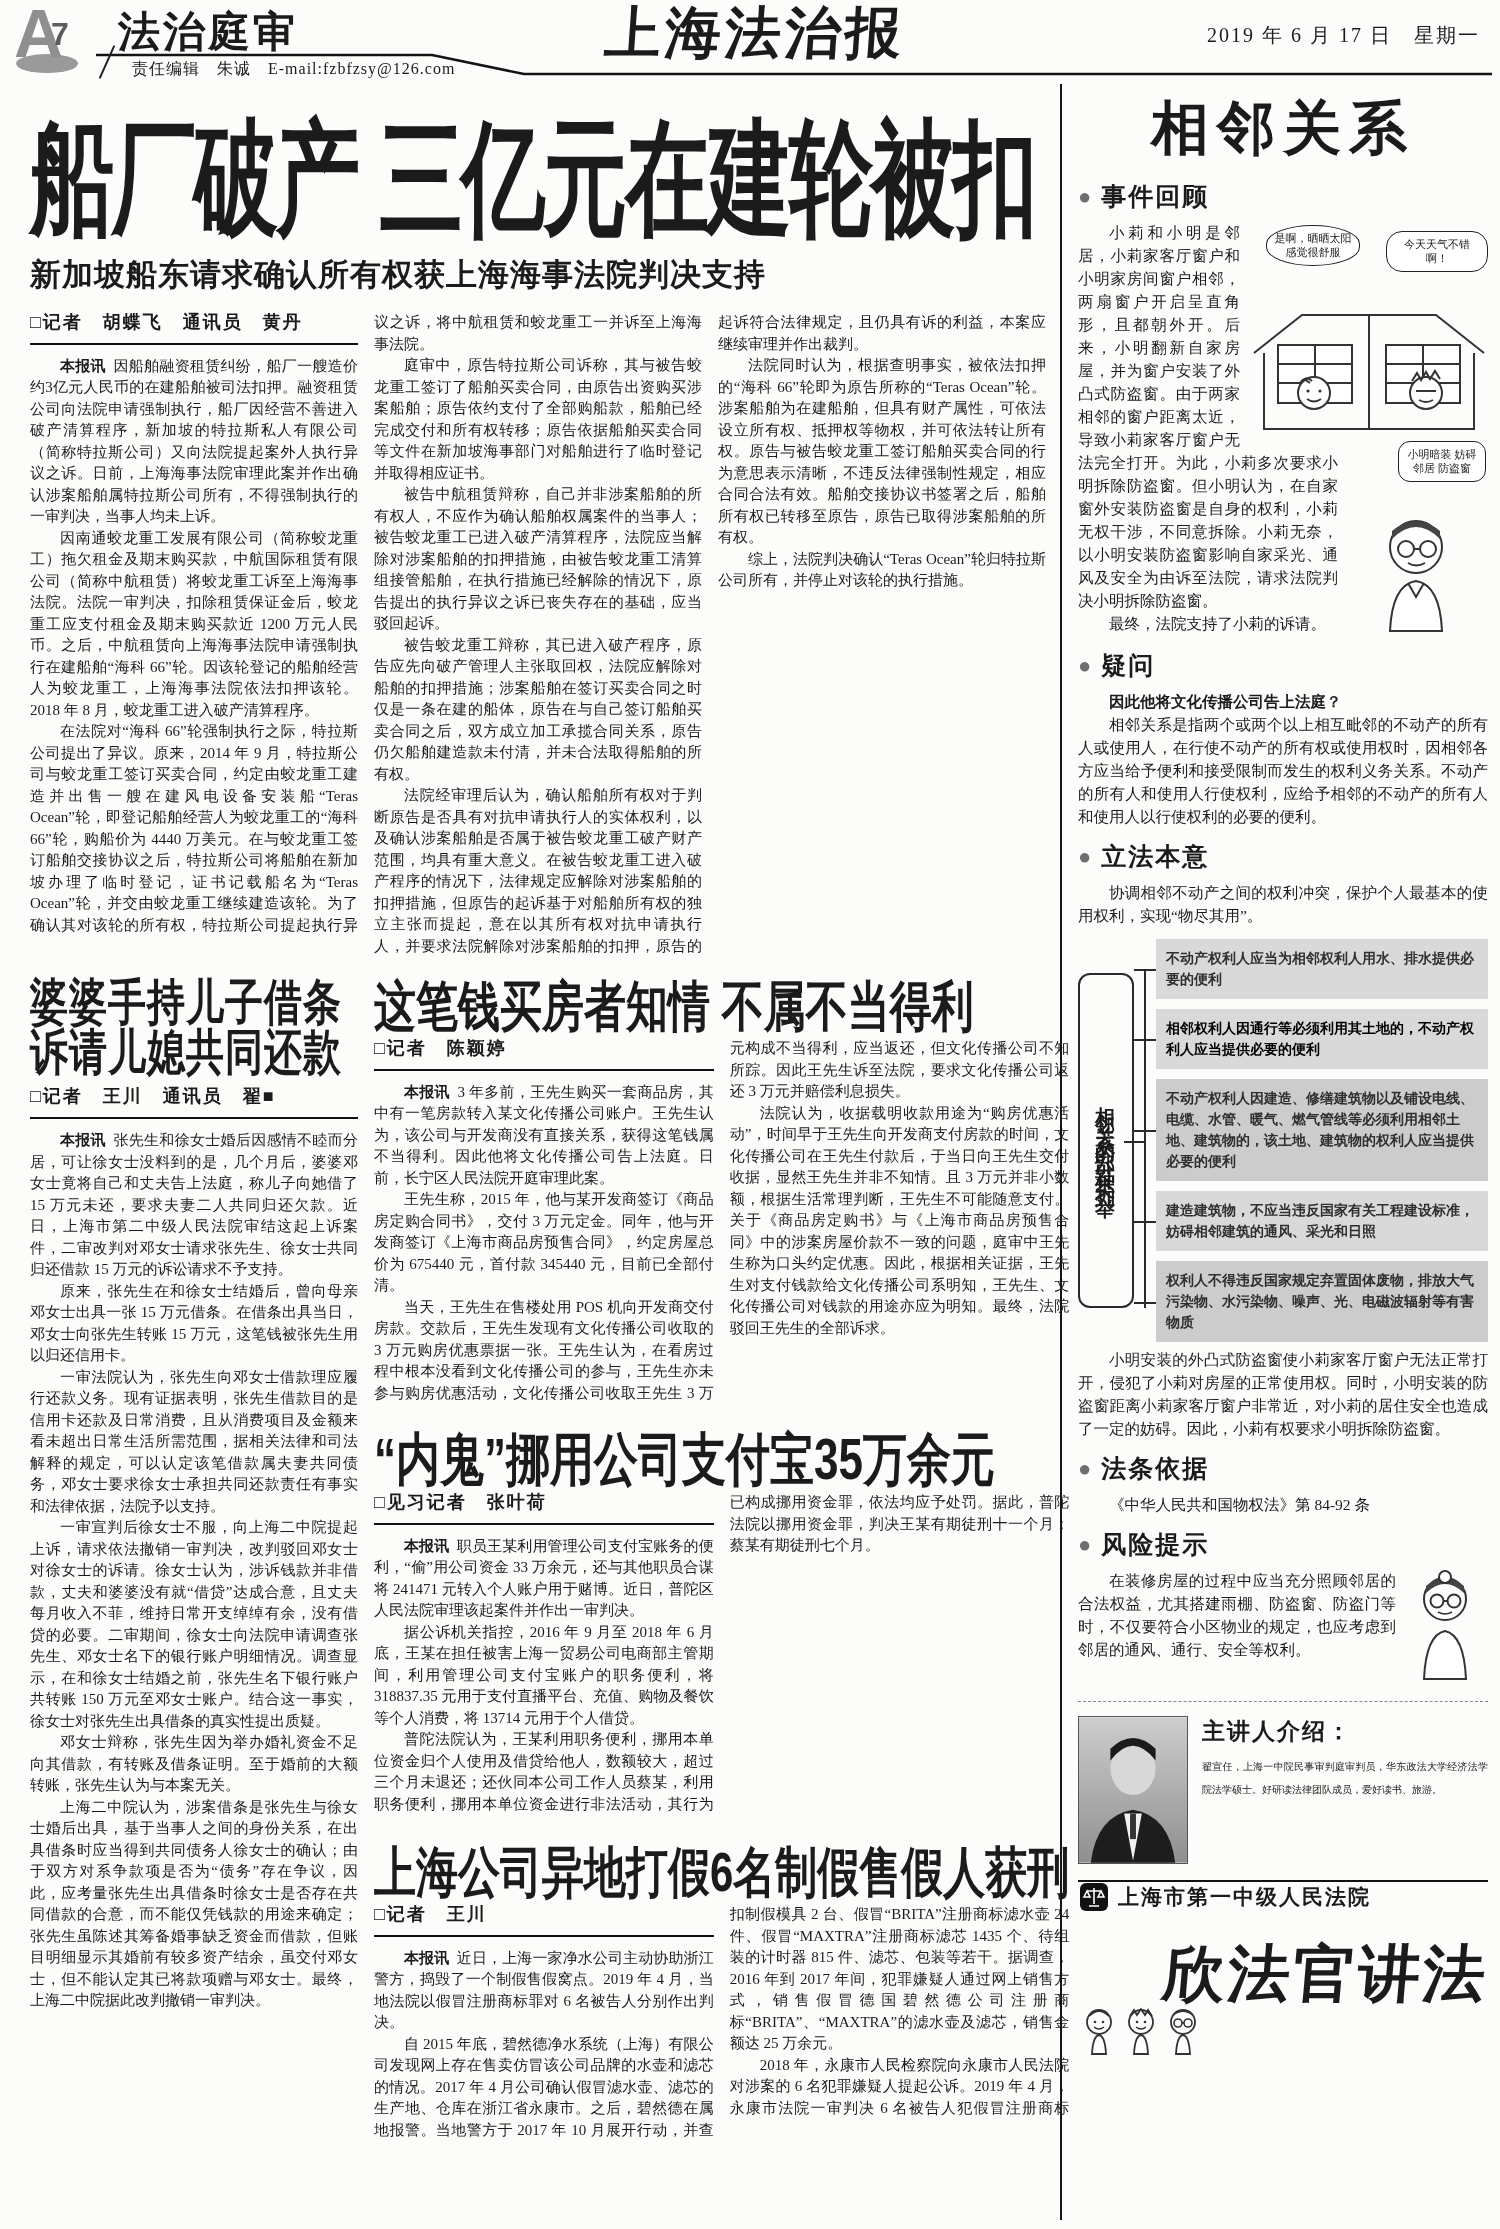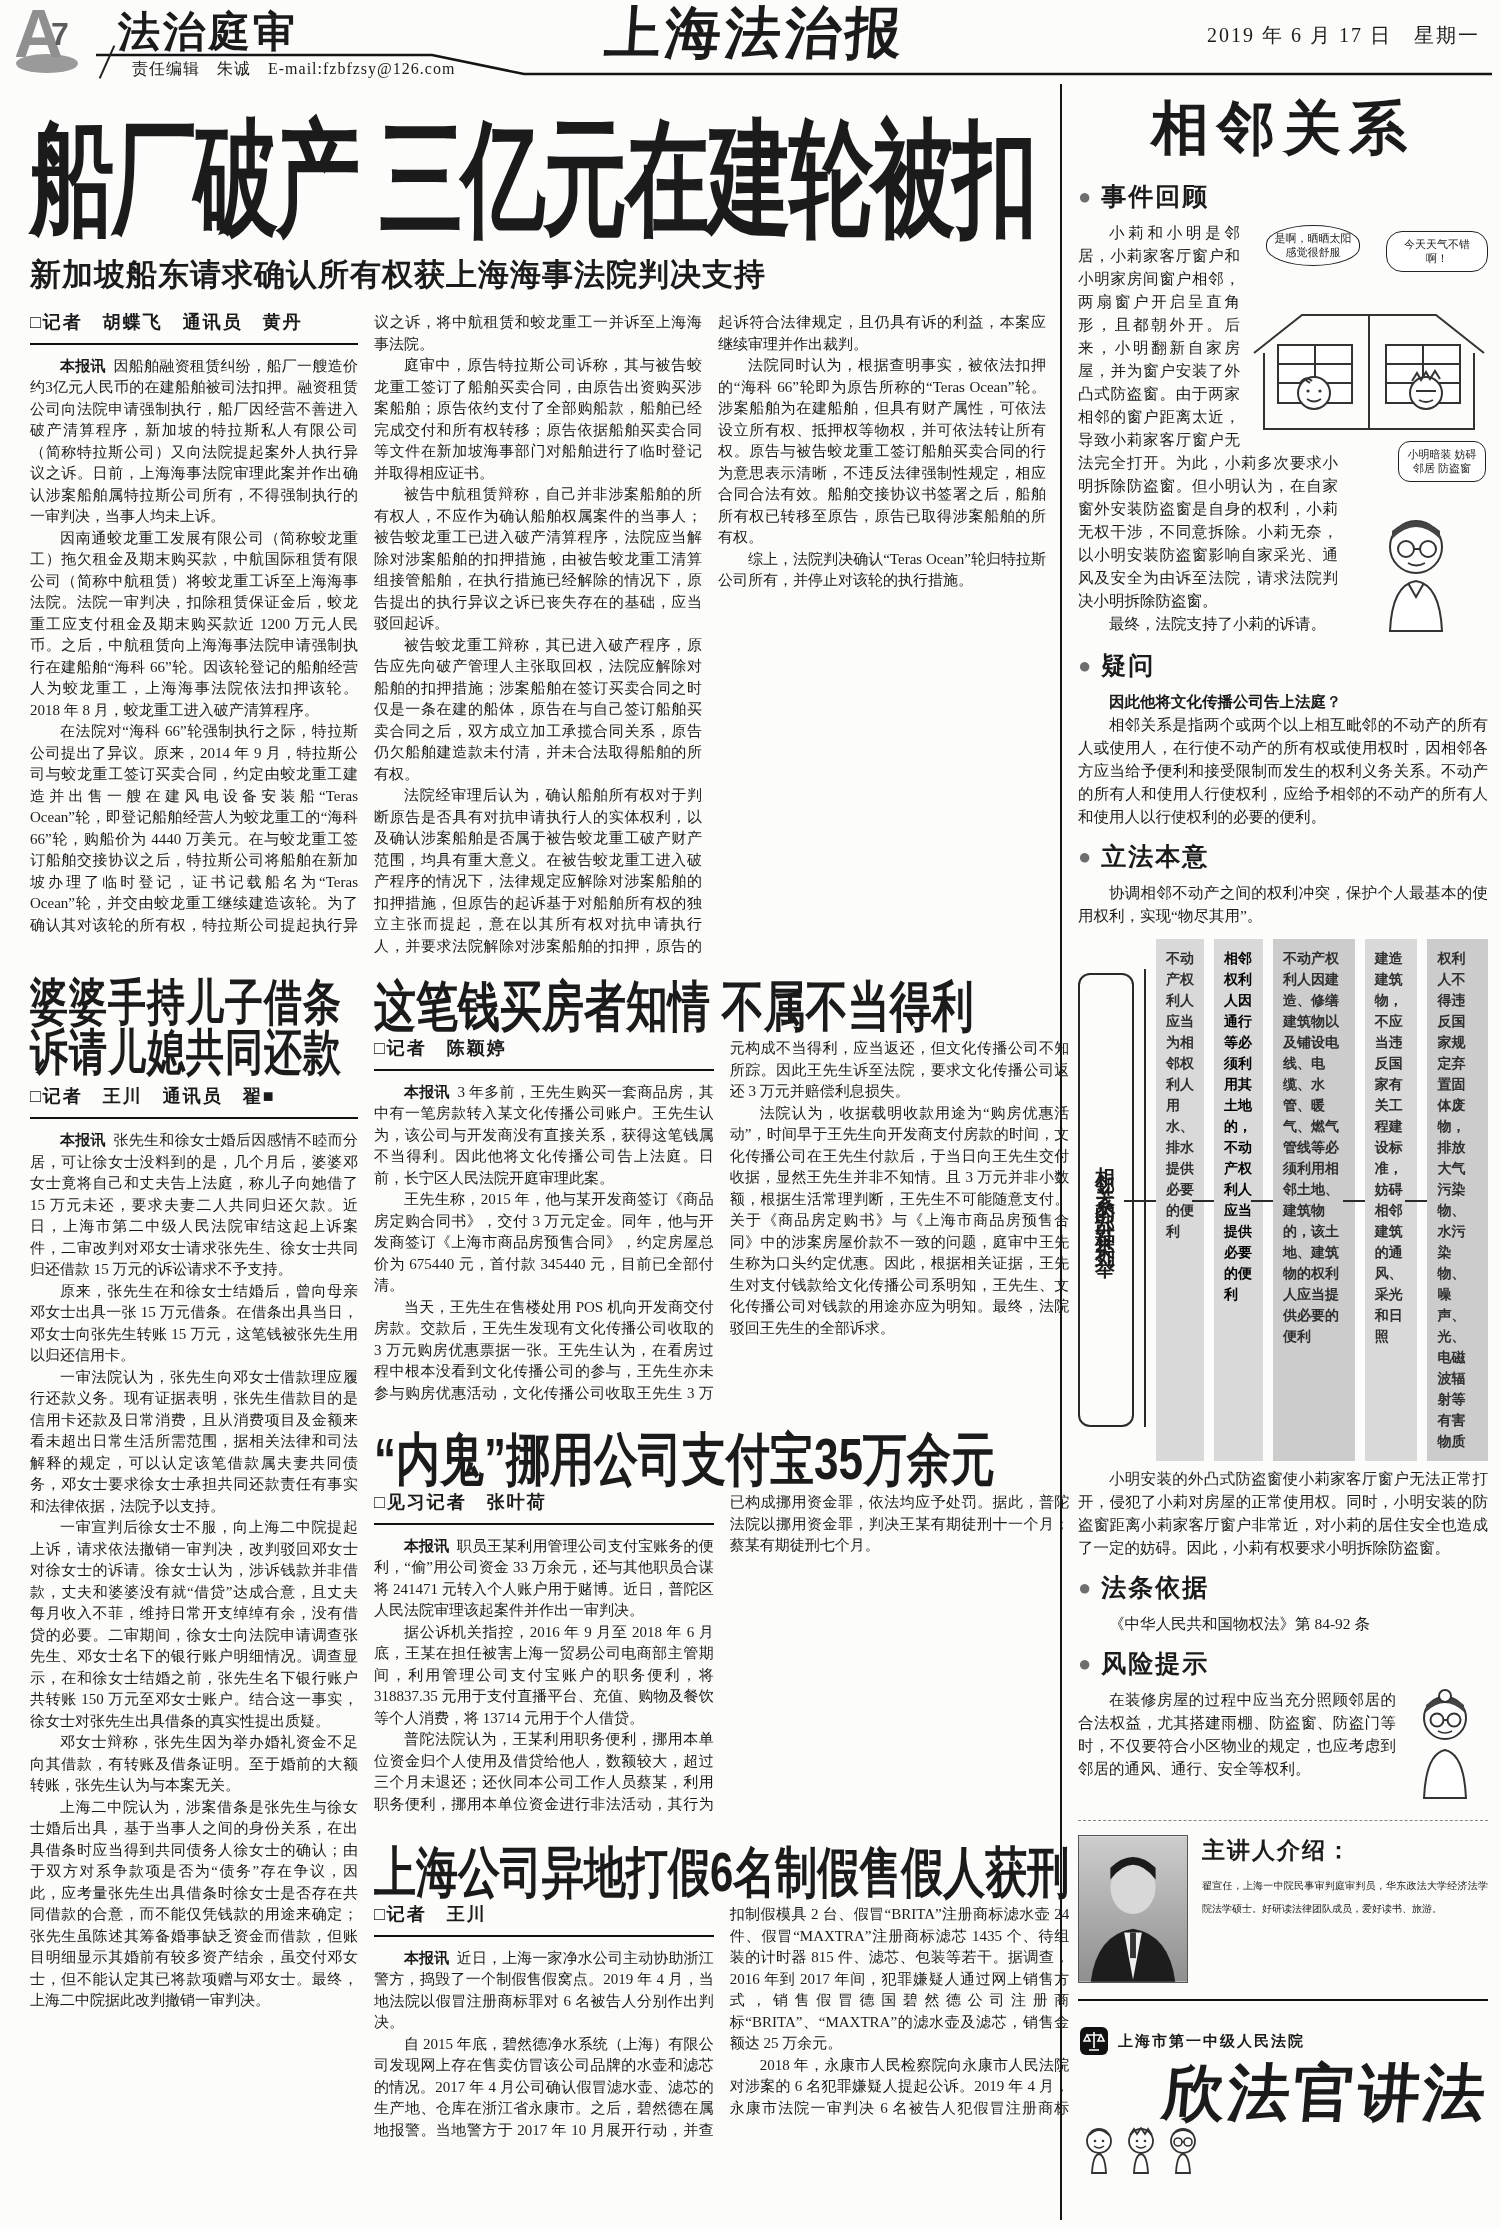--- a/index.html
+++ b/index.html
@@ -67,34 +67,34 @@
   .cartoon1 svg { position:absolute; left:0; bottom:0; }
   .judge { float:right; clear:right; width:142px; height:192px; position:relative; margin:4px 0 4px 8px; }
   .bub-j { right:2px; top:0; width:88px; border-radius:12px; }
   .judge svg { position:absolute; left:4px; bottom:0; }
 
   .diagram { display:flex; align-items:stretch; margin:12px 0 6px; clear:both; }
   .dlabel { width:56px; flex:none; border:2px solid #2a2a2a; border-radius:12px; display:flex; align-items:center; justify-content:center; writing-mode:vertical-rl; font-family:"Liberation Sans",sans-serif; font-size:20px; font-weight:800; letter-spacing:9px; margin:34px 0; }
   .dconnect { width:22px; flex:none; position:relative; }
   .dconnect::before { content:""; position:absolute; left:10px; top:30px; bottom:34px; width:2px; background:#2a2a2a; }
   .dconnect::after { content:""; position:absolute; left:-10px; top:50%; width:20px; height:2px; background:#2a2a2a; }
-  .dboxes { flex:1; display:flex; flex-direction:row; gap:10px; }
+  .dboxes { flex:1; display:flex; flex-direction:column; gap:10px; }
   .gbox { position:relative; background:#d9d9d9; padding:9px 10px; font-family:"Liberation Sans",sans-serif; font-size:14px; font-weight:700; line-height:1.5; color:#2f2f2f; }
   .gbox::before { content:""; position:absolute; left:-22px; top:50%; width:22px; height:2px; background:#2a2a2a; }
   .gbox:nth-child(2) { color:#000000; }
   .gbox:nth-child(3), .gbox:nth-child(5) { background:#cccccc; }
 
   .risk-fig { float:right; margin:0 0 4px 6px; }
   .speaker { display:flex; gap:14px; border-top:1px dashed #888; margin-top:16px; padding-top:14px; clear:both; }
   .photo { flex:none; width:110px; height:148px; border:1px solid #555; }
   .sp-head { font-family:"Liberation Sans",sans-serif; font-size:23px; font-weight:900; letter-spacing:2px; margin-bottom:8px; }
   .sp-bio { font-size:10px; line-height:23px; text-align:justify; }
 
   .f-footer { position:relative; margin-top:16px; height:176px; }
-  .court-strip { display:flex; align-items:center; gap:10px; border-top:2px solid #111; padding:26px 2px 6px; font-size:15px; font-weight:700; letter-spacing:2px; }
+  .court-strip { display:flex; align-items:center; gap:10px; border-top:2px solid #111; padding:1px 2px 6px; font-size:21px; font-weight:700; letter-spacing:2px; }
   .brand { position:absolute; right:0; top:52px; font-size:62px; font-weight:900; letter-spacing:3px; transform:skewX(-5deg); font-family:"Liberation Serif",serif; }
   .minis { position:absolute; left:2px; bottom:0; display:flex; gap:4px; }
 </style>
 </head>
 <body>
 
 <div class="page">
 
   <header class="hdr">
     <svg class="hdr-deco" width="1500" height="90">

